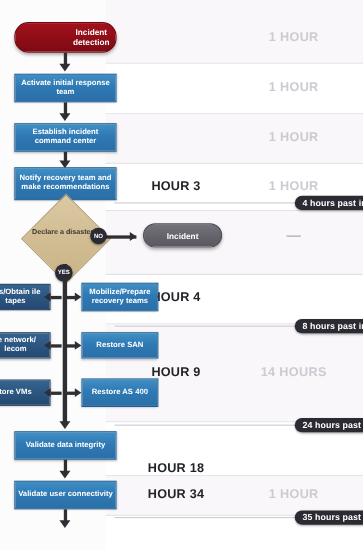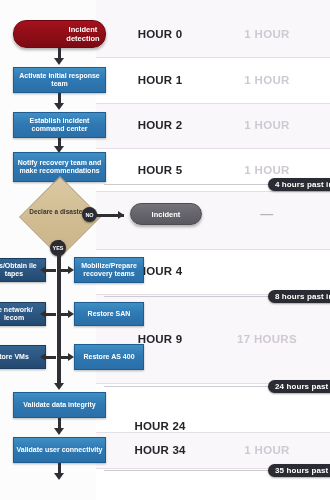--- a/index.html
+++ b/index.html
@@ -127,36 +127,33 @@
     <div class="row tintB" style="top:250px;height:44px;"></div>
     <div class="rowline" style="top:294px;"></div>
     <div class="row tintA" style="top:295px;height:88px;"></div>
     <div class="rowline" style="top:383px;"></div>
     <div class="row tintB" style="top:384px;height:48px;"></div>
     <div class="rowline" style="top:432px;"></div>
     <div class="row tintA" style="top:433px;height:35px;"></div>
     <div class="rowline" style="top:468px;"></div>
     <div class="row tintB" style="top:469px;height:31px;"></div>
 
-    <div class="hourlabel" style="top:28px;">HOUR 0</div>
-    <div class="hourlabel" style="top:74px;">HOUR 1</div>
-    <div class="hourlabel" style="top:119px;">HOUR 2</div>
-    <div class="hourlabel" style="top:164px;">HOUR 5</div>
+    <div class="hourlabel" style="top:164px;">HOUR 3</div>
     <div class="hourlabel" style="top:208px;">HOUR 4</div>
     <div class="hourlabel" style="top:265px;">HOUR 4</div>
     <div class="hourlabel" style="top:333px;">HOUR 9</div>
-    <div class="hourlabel" style="top:420px;">HOUR 24</div>
+    <div class="hourlabel" style="top:420px;">HOUR 18</div>
     <div class="hourlabel" style="top:444px;">HOUR 34</div>
 
     <div class="durlabel" style="top:28px;">1 HOUR</div>
     <div class="durlabel" style="top:74px;">1 HOUR</div>
     <div class="durlabel" style="top:119px;">1 HOUR</div>
     <div class="durlabel" style="top:164px;">1 HOUR</div>
     <div class="durlabel dash" style="top:206px;">—</div>
-    <div class="durlabel" style="top:333px;">17 HOURS</div>
+    <div class="durlabel" style="top:333px;">14 HOURS</div>
     <div class="durlabel" style="top:444px;">1 HOUR</div>
   </div>
 
   <div class="badgeline" style="left:104px;top:184px;width:166px;"></div>
   <div class="badge" style="left:268px;top:178px;">4 hours past inc</div>
 
   <div class="badgeline" style="left:104px;top:296px;width:166px;"></div>
   <div class="badge" style="left:268px;top:290px;">8 hours past inc</div>
 
   <div class="badgeline" style="left:104px;top:386px;width:166px;"></div>

